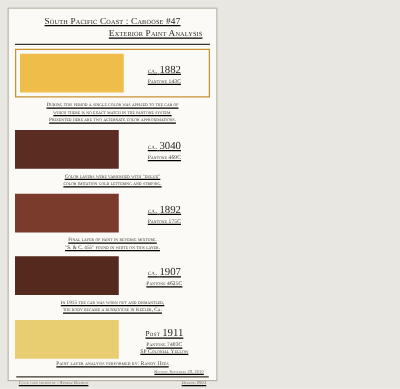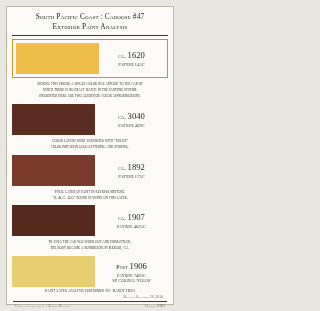--- a/index.html
+++ b/index.html
@@ -8,21 +8,21 @@
     background:#e9e7e1;
     font-family:"Liberation Serif",serif;
     overflow:hidden;
   }
   .card{
     position:absolute;left:6px;top:6px;
     width:168px;height:299px;
     background:#fbfaf6;
     border:1px solid #b9b4a6;
     box-sizing:border-box;
-    display:flex;flex-direction:column;
+    display:flex;flex-direction:column;text-decoration:underline;
   }
   .title-block{
     padding:5px 6px 4px 6px;
     text-align:center;
     border-bottom:1px solid #3a342c;
     margin:0 5px;
   }
   .title-line1{
     font-variant:small-caps;
     font-size:7.4px;
@@ -30,20 +30,21 @@
     color:#2b2620;
     white-space:nowrap;
   }
   .title-line2{
     font-variant:small-caps;
     font-size:7.4px;
     letter-spacing:.15px;
     color:#2b2620;
     margin-top:1px;
     white-space:nowrap;
+    text-align:right;
   }
   .entries{flex:1;padding:3px 5px 0 5px;}
   .entry{margin-bottom:1px;}
   .entry.framed .swatch-row{
     border:1px solid #c8922f;
     padding:3px;
   }
   .swatch-row{
     display:flex;align-items:stretch;
     height:31px;
@@ -144,21 +145,21 @@
   </div>
 
   <div class="entries">
 
     <div class="entry framed">
       <div class="swatch-row">
         <div class="swatch" style="background: rgb(239, 190, 74);"></div>
         <div class="meta">
           <div class="era">
             <span>ca.</span>
-            <span class="yr">1620</span>
+            <span class="yr">1882</span>
           </div>
           <div class="pantone">Pantone 143C</div>
         </div>
       </div>
       <div class="note">
         <div>During this period a single color was applied to the car of</div>
         <div>which there is no exact match in the pantone system.</div>
         <div>Presented here are two alternate color approximations.</div>
       </div>
     </div>
@@ -213,21 +214,21 @@
         <div>the body became a bunkhouse in Keeler, Ca.</div>
       </div>
     </div>
 
     <div class="entry">
       <div class="swatch-row">
         <div class="swatch" style="background: rgb(232, 206, 112);"></div>
         <div class="meta">
           <div class="era">
             <span>Post</span>
-            <span class="yr">1906</span>
+            <span class="yr">1911</span>
           </div>
           <div class="pantone">Pantone 7403C</div>
           <div class="pantone2">SP Colonial Yellow</div>
         </div>
       </div>
     </div>
 
   </div>
 
   <div class="footer">

